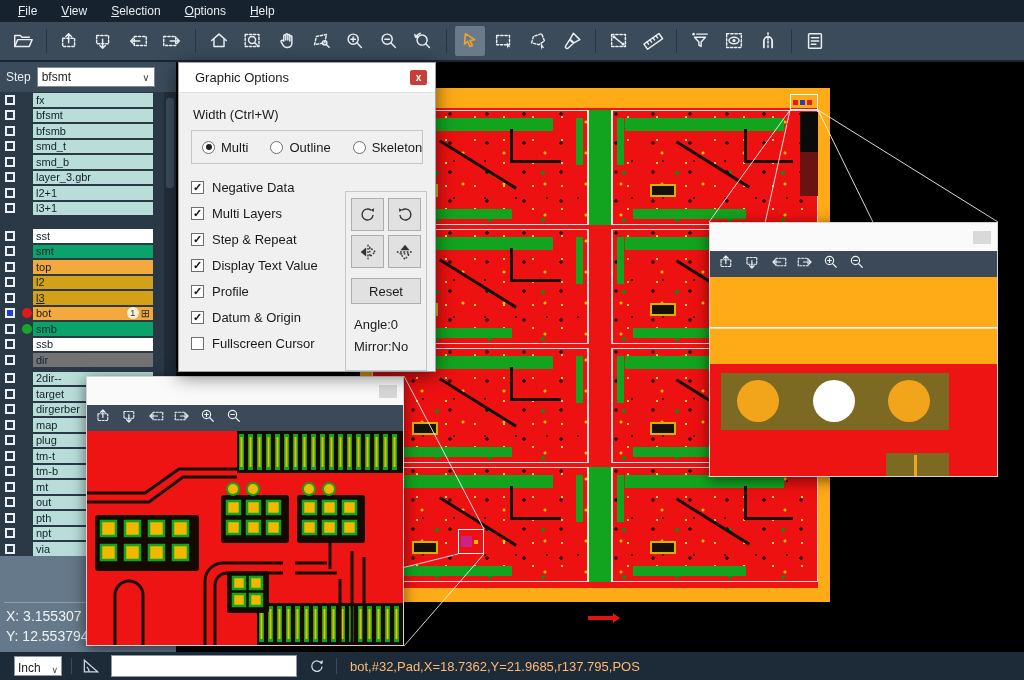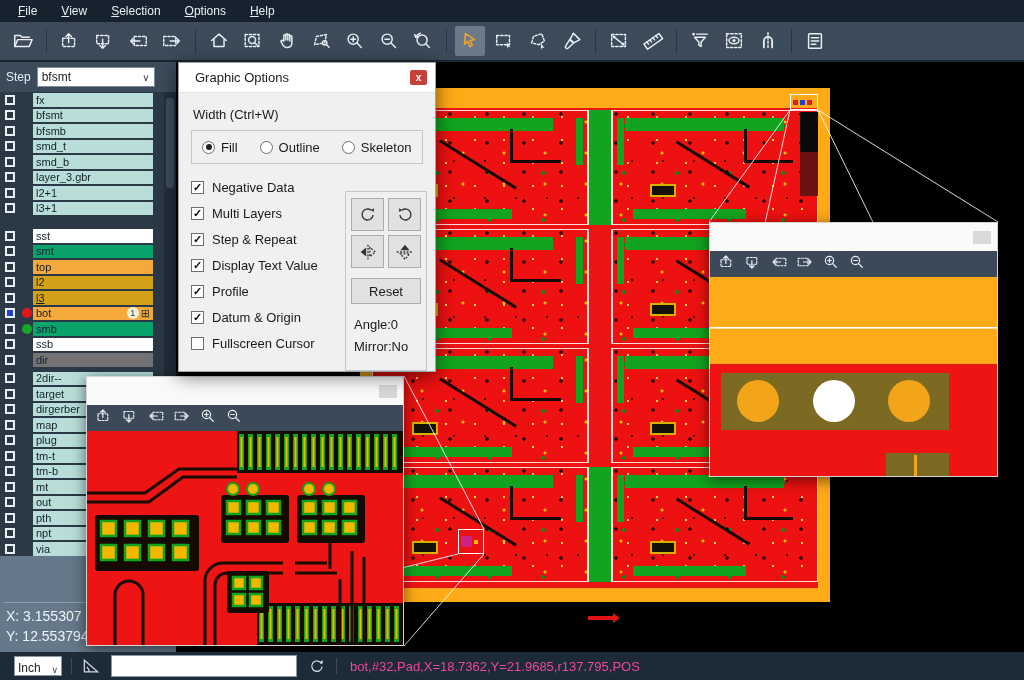--- a/index.html
+++ b/index.html
@@ -124,21 +124,21 @@
   .statusbar{position:absolute;left:0;top:652px;width:1024px;height:28px;background:#1d2a38;
              display:flex;align-items:center;z-index:30;}
   .unitsel{width:48px;height:20px;background:#fff;border:1px solid #8a98a5;margin-left:14px;
            display:flex;align-items:flex-end;justify-content:space-between;padding:0 3px;
            font-size:12px;color:#222;}
   .ssep{width:1px;height:16px;background:#3c4c5c;margin:0 9px;}
   .sicon{width:20px;height:20px;stroke:#cfd8e0;fill:none;stroke-width:1.5;}
   .sinput{width:186px;height:22px;background:#fff;border:1px solid #8a98a5;margin-left:10px;
           font-size:12px;padding:0 4px;font-family:"Liberation Sans",sans-serif;}
   .srefresh{margin-left:10px;display:flex;}
-  .stext{color:#ec4899;font-size:13px;margin-left:4px;white-space:nowrap;}
+  .stext{color:#fdba74;font-size:13px;margin-left:4px;white-space:nowrap;}
 </style>
 </head>
 <body>
 
 <div class="app">
 
   <div class="menubar">
       <div class="menu-item"><u>F</u>ile</div>
       <div class="menu-item"><u>V</u>iew</div>
       <div class="menu-item"><u>S</u>election</div>
@@ -895,21 +895,21 @@
   <div class="dialog">
     <div class="dtitle">
       <span>Graphic Options</span>
       <div class="dclose">x</div>
     </div>
     <div class="dbody">
       <div class="dwidth">Width (Ctrl+W)</div>
       <div class="dradios" id="dradios">
           <div class="ritem">
             <span class="radio sel"></span>
-            <span>Fill</span>
+            <span>Multi</span>
           </div>
           <div class="ritem">
             <span class="radio"></span>
             <span>Outline</span>
           </div>
           <div class="ritem">
             <span class="radio"></span>
             <span>Skeleton</span>
           </div>
         </div>

